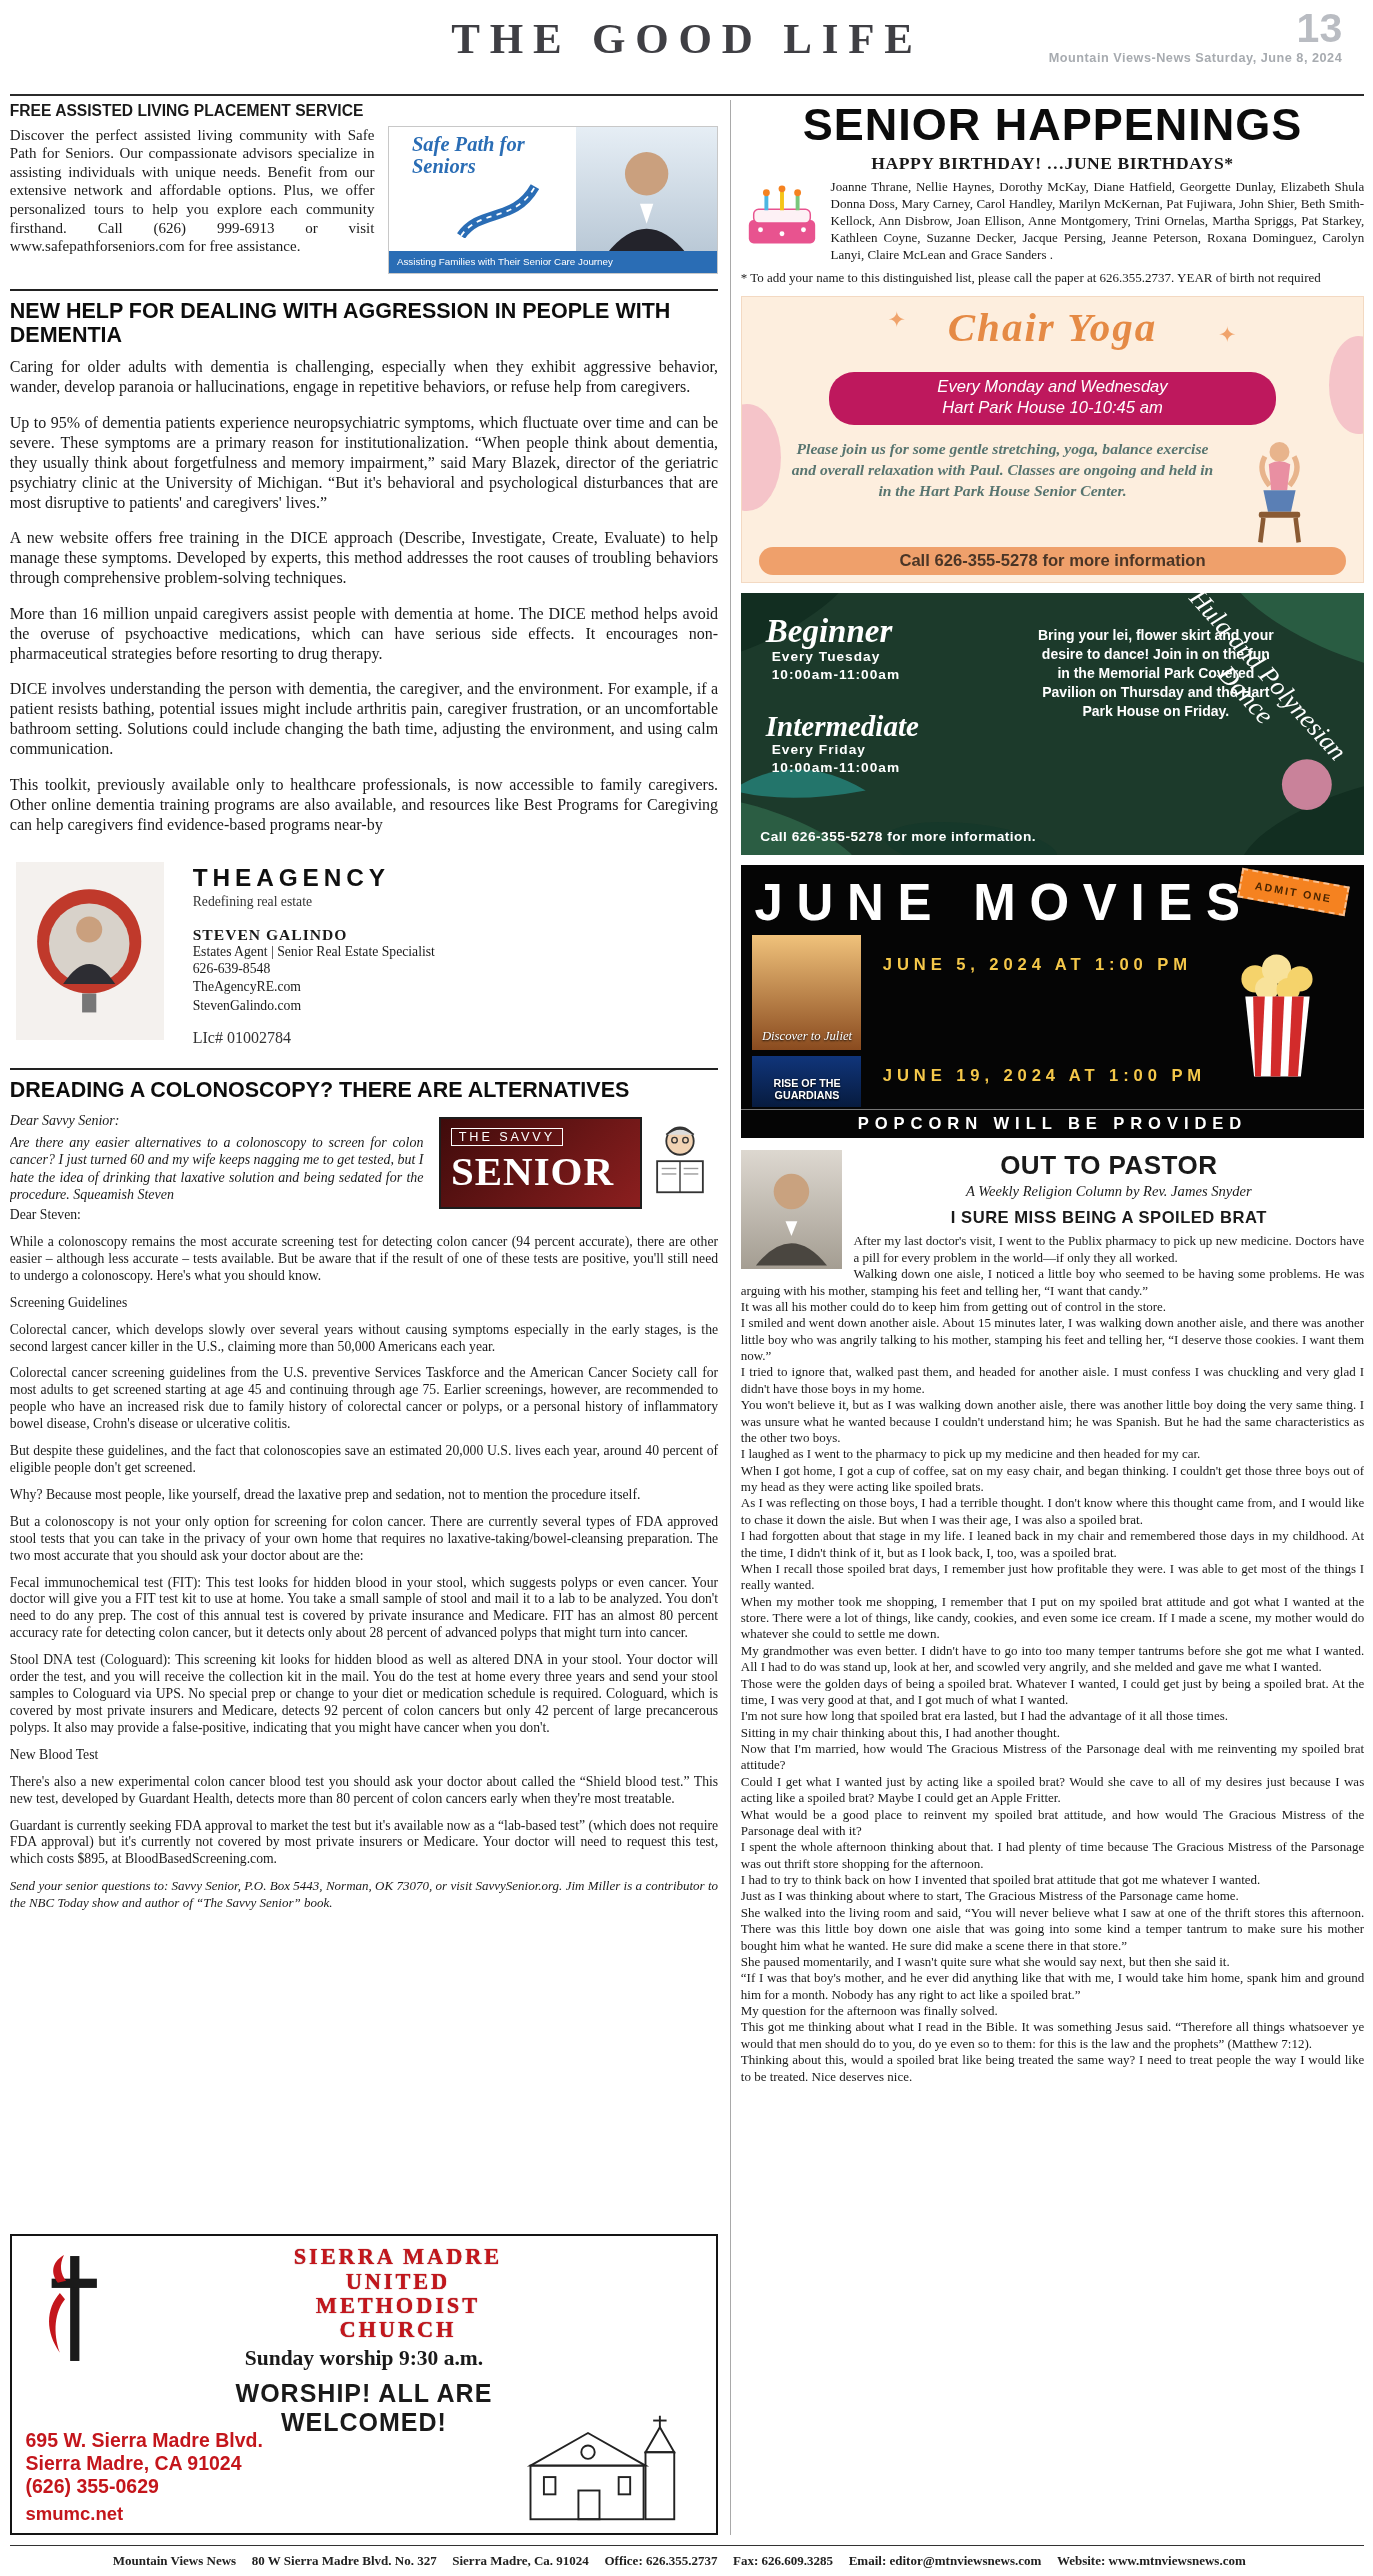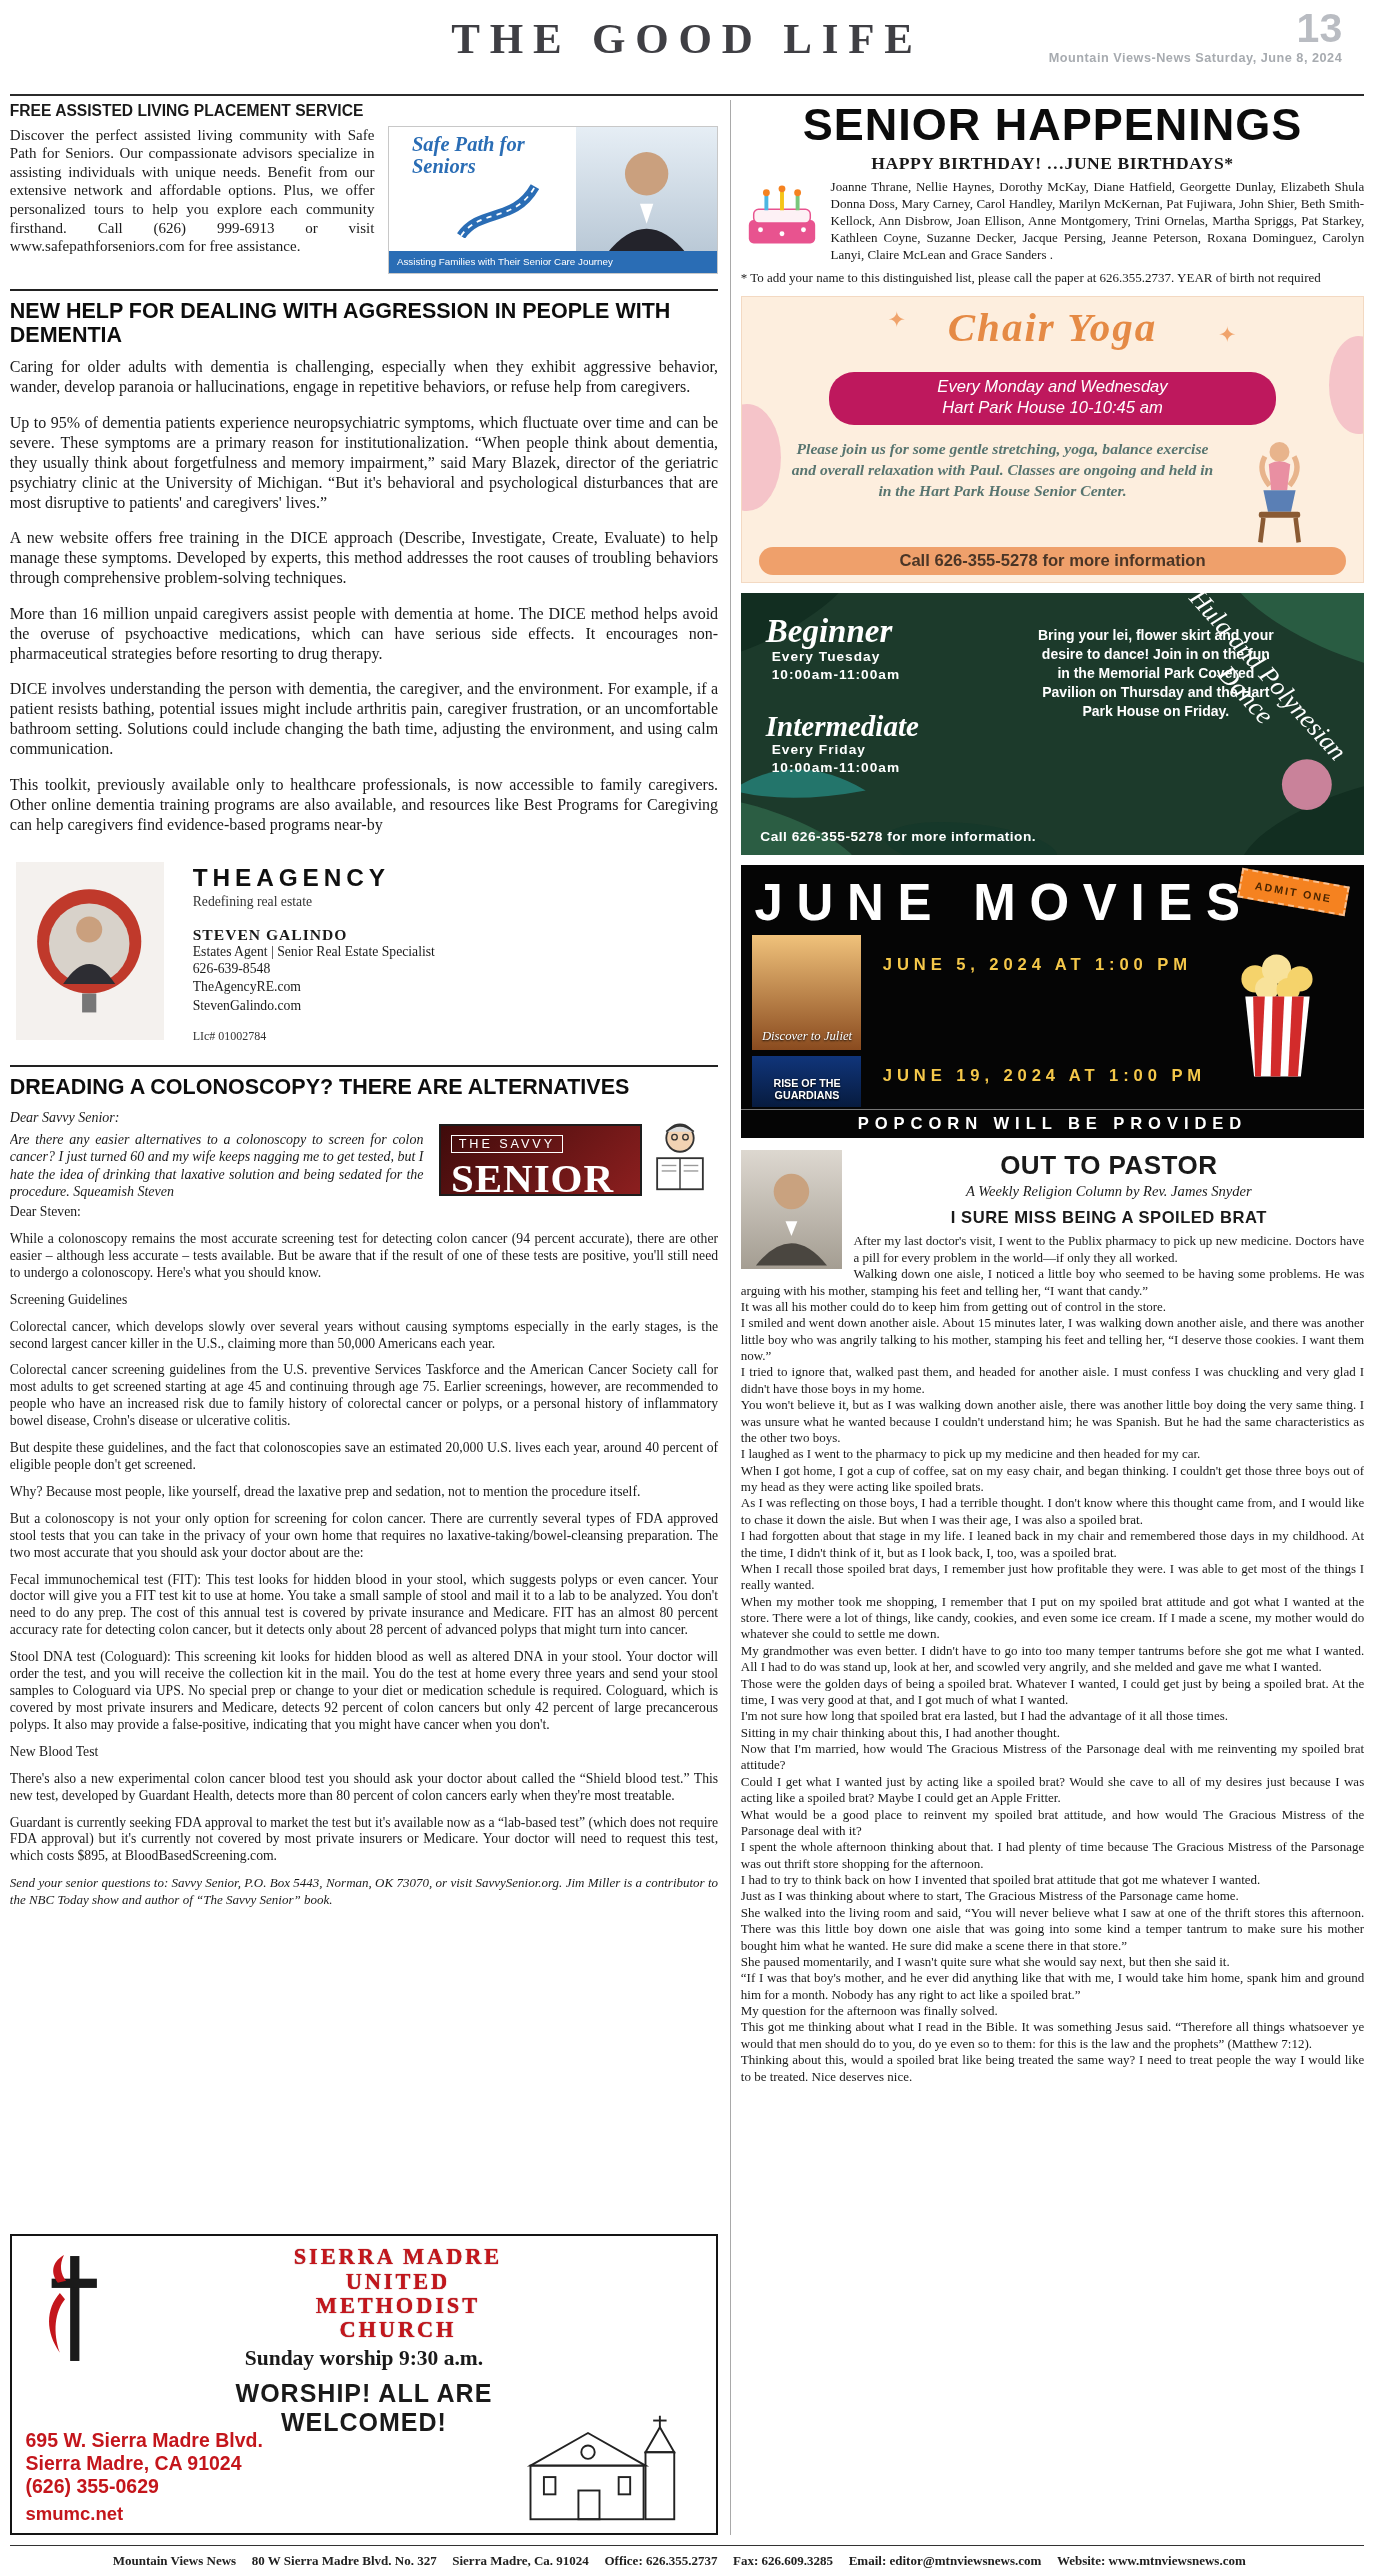--- a/index.html
+++ b/index.html
@@ -39,25 +39,25 @@
   
   .agency{display:flex;gap:29px;padding:11.7px 0 11.7px 5.9px;align-items:flex-start;}
   .agency-photo{width:148px;height:178px;background:#f4f1ee;flex:none;display:flex;align-items:center;justify-content:center;}
   .agency-photo svg{width:80%;height:92%;}
   .agency-text{padding-top:2px;}
   .agency-brand{font-family:"Liberation Sans",sans-serif;font-weight:bold;font-size:24.4px;letter-spacing:4.9px;color:#101010;}
   .agency-tagline{font-size:13.7px;color:#333;margin:2px 0 15.6px;}
   .agency-name{font-size:15.6px;font-weight:bold;letter-spacing:1px;}
   .agency-role{font-size:13.7px;}
   .agency-phone,.agency-site{font-size:13.7px;line-height:1.35;}
-  .agency-license{font-size:12px;margin-top:13.7px;color:#333;}
+  .agency-license{font-size:16px;margin-top:13.7px;color:#333;}
 
   
   .savvy-logo{float:right;width:279px;height:98px;margin:2px 0 7.8px 15.6px;display:flex;align-items:center;gap:5.9px;}
-  .savvy-box{width:203px;height:72px;background:linear-gradient(135deg,#3f0b0b,#8c1f1f);color:#fff;padding:7.8px 9.8px;border:2px solid #1d1d1d;}
+  .savvy-box{width:203px;height:92px;background:linear-gradient(135deg,#3f0b0b,#8c1f1f);color:#fff;padding:7.8px 9.8px;border:2px solid #1d1d1d;}
   .savvy-top{font-family:"Liberation Sans",sans-serif;font-size:12.7px;letter-spacing:2.9px;border:1px solid #fff;display:inline-block;padding:1px 6.8px;}
   .savvy-main{font-family:"Liberation Serif",serif;font-size:41px;font-weight:bold;line-height:1;margin-top:4.9px;letter-spacing:1px;}
   .savvy-cartoon{width:64px;height:94px;}
   .savvy-intro p{font-size:14px;font-style:italic;line-height:1.25;text-align:justify;margin-bottom:3.9px;}
   .savvy-outro{font-size:13px;font-style:italic;line-height:1.25;margin-top:3.9px;text-align:justify;}
 
   
   .church-ad{margin-top:auto;border:2.9px solid #141414;height:301px;position:relative;padding:9.8px 13.7px;background:#fff;}
   .um-cross{position:absolute;left:17.6px;top:15.6px;width:72px;height:115px;}
   .church-name{margin-left:127px;margin-right:59px;text-align:center;}

